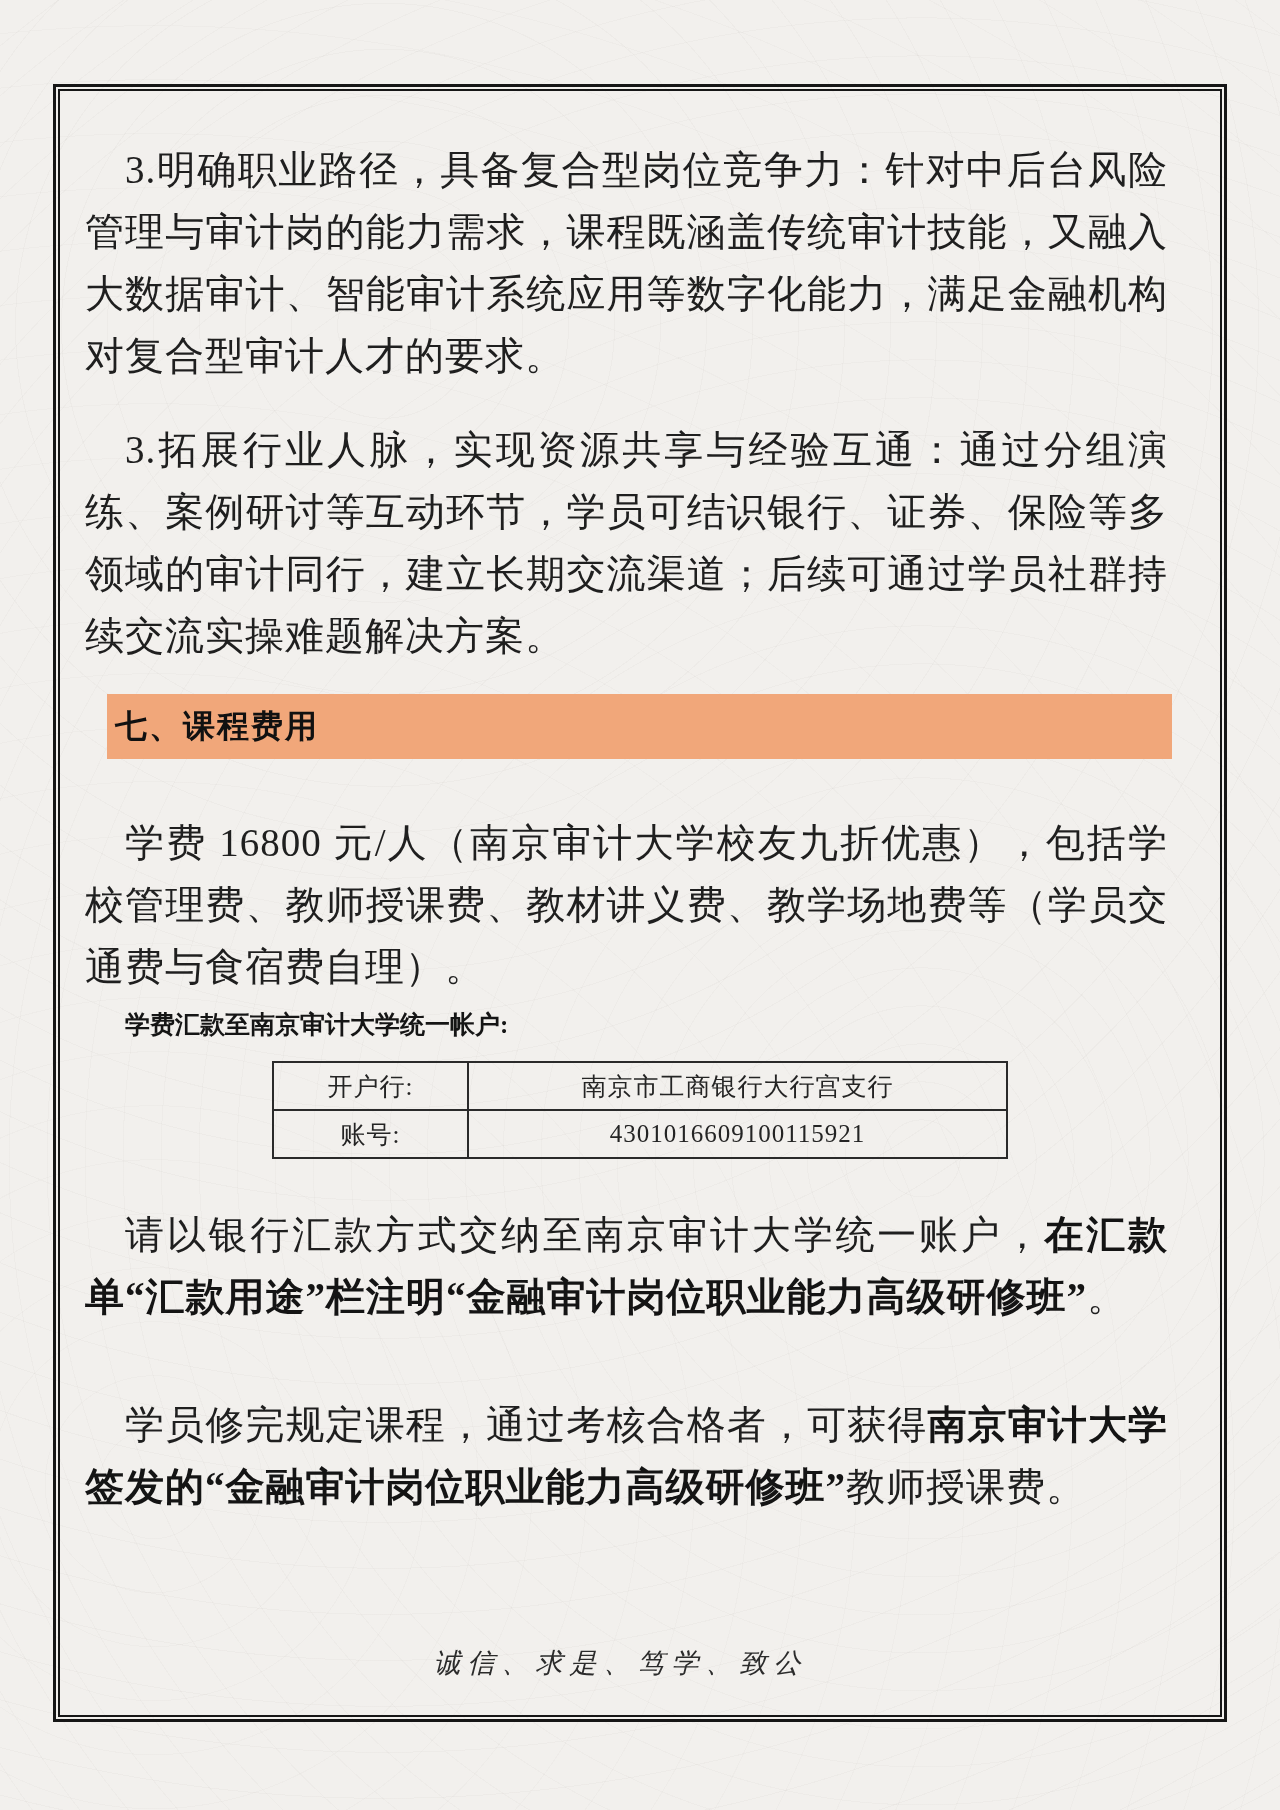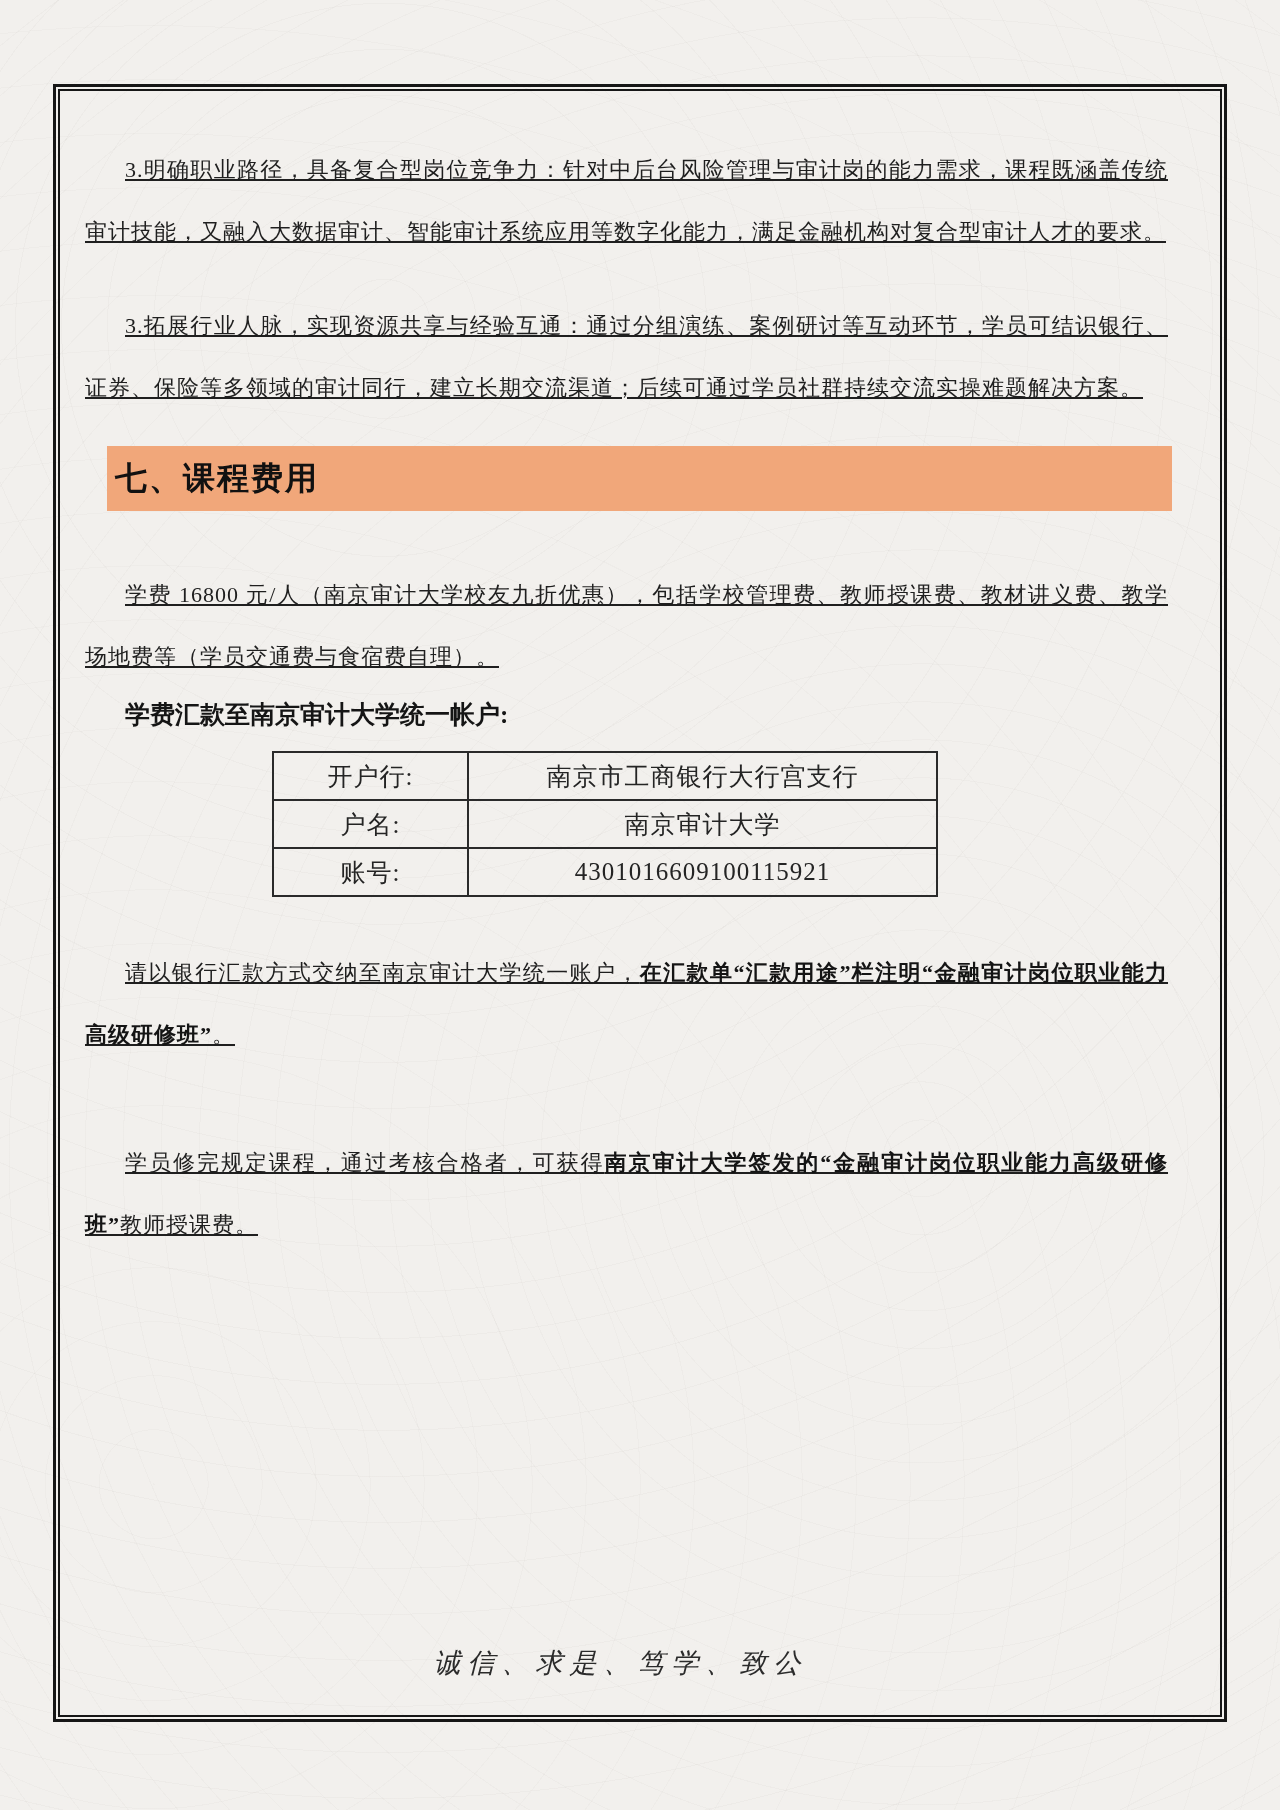--- a/index.html
+++ b/index.html
@@ -25,27 +25,26 @@
   }
   .frame-inner {
     position:relative;
     width:100%; height:100%;
     border:2px solid #161616;
   }
   .content {
     position:absolute; top:0; bottom:0; left:25px; right:52px;
   }
   p.body {
-    font-size:22px;
+    font-size:39px;
     line-height:62px;
     text-align:justify;
     text-indent:40px;
     letter-spacing:1px;
     color:#1f1f1f;
-    text-decoration:underline;
   }
   .p3 { margin-top:48px; }
   .p4 { margin-top:32px; }
   .band {
     margin-top:27px;
     margin-left:22px;
     margin-right:-4px;
     height:65px;
     background:#f1a77a;
     display:flex;
@@ -65,21 +64,21 @@
     text-indent:40px;
     font-size:25px;
     line-height:38px;
     font-weight:bold;
     color:#151515;
   }
   .bank-table {
     margin-top:17px;
     margin-left:187px;
     border-collapse:collapse;
-    width:666px;
+    width:736px;
     table-layout:fixed;
   }
   .bank-table td {
     border:2px solid #2a2a2a;
     height:48px;
     text-align:center;
     vertical-align:middle;
     font-size:25px;
     color:#242424;
     letter-spacing:1px;
@@ -119,24 +118,20 @@
 
         <p class="remit-heading">学费汇款至南京审计大学统一帐户:</p>
 
         <table class="bank-table">
           <tbody>
             <tr>
               <td class="label-cell">开户行:</td>
               <td class="value-cell">南京市工商银行大行宫支行</td>
             </tr>
             <tr>
-              <td class="label-cell">户名:</td>
-              <td class="value-cell">南京审计大学</td>
-            </tr>
-            <tr>
               <td class="label-cell">账号:</td>
               <td class="value-cell">4301016609100115921</td>
             </tr>
           </tbody>
         </table>
 
         <p class="body note-para"><span>请以银行汇款方式交纳至南京审计大学统一账户，</span><span class="bold">在汇款单“汇款用途”栏注明“金融审计岗位职业能力高级研修班”</span><span>。</span></p>
 
 
         <p class="body cert-para"><span>学员修完规定课程，通过考核合格者，可获得</span><span class="bold">南京审计大学签发的“金融审计岗位职业能力高级研修班”</span><span>教师授课费。</span></p>

